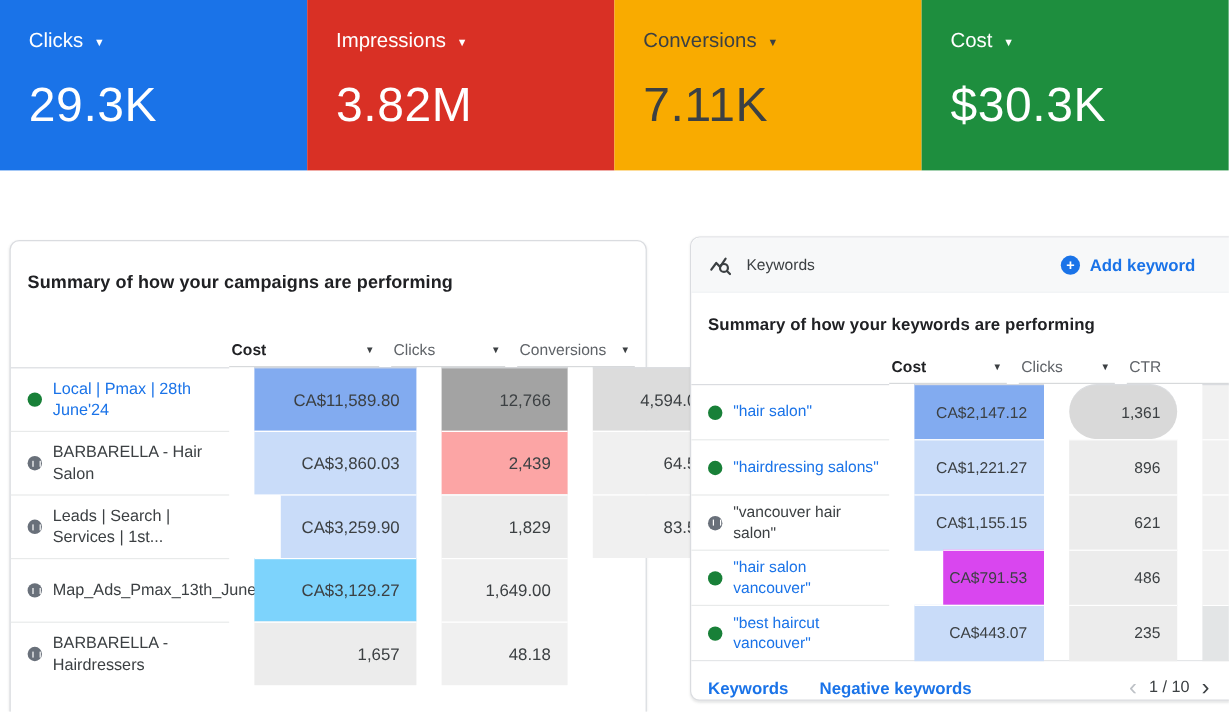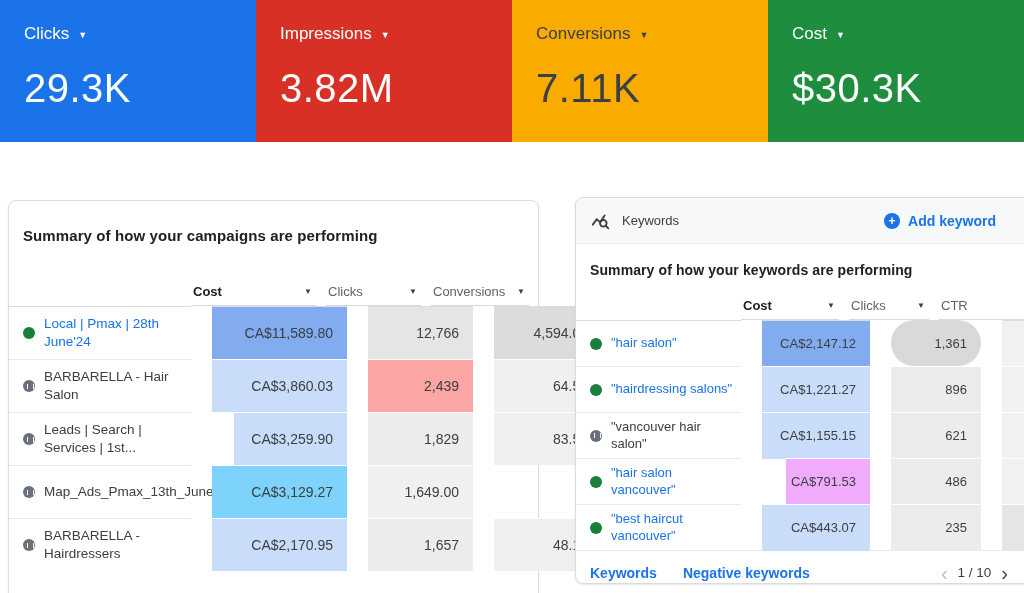--- a/index.html
+++ b/index.html
@@ -138,21 +138,21 @@
         <span class="hline"></span>
       </div>
     </div>
 
     <div class="trow ctable-row first">
       <div class="cell name-cell">
         <span class="status-icon enabled"></span>
         <span class="link">Local | Pmax | 28th June'24</span>
       </div>
       <div class="cell num" style="background: rgb(130, 171, 240);">CA$11,589.80</div>
-      <div class="cell num" style="background: #e5e5e5; padding-left: 24px;">12,766</div>
+      <div class="cell num" style="background: #a3a3a3; padding-left: 24px;">12,766</div>
       <div class="cell num" style="background: rgb(220, 220, 220);">4,594.00</div>
     </div>
 
     <div class="trow ctable-row">
       <div class="cell name-cell">
         <span class="status-icon paused"></span>
         <span class="plain-name">BARBARELLA - Hair Salon</span>
       </div>
       <div class="cell num" style="background: rgb(201, 220, 249);">CA$3,860.03</div>
       <div class="cell num" style="background: #fca5a5;">2,439</div>
@@ -176,21 +176,20 @@
       </div>
       <div class="cell num" style="background: #7dd3fc;">CA$3,129.27</div>
       <div class="cell num" style="background: rgb(240, 240, 240);">1,649.00</div>
     </div>
 
     <div class="trow ctable-row">
       <div class="cell name-cell">
         <span class="status-icon paused"></span>
         <span class="plain-name">BARBARELLA - Hairdressers</span>
       </div>
-      <div class="cell num" style="background: rgb(201, 220, 249);">CA$2,170.95</div>
       <div class="cell num" style="background: rgb(236, 236, 236);">1,657</div>
       <div class="cell num" style="background: rgb(240, 240, 240);">48.18</div>
     </div>
   </div>
 
   <div class="panel panel-right">
     <div class="kw-header">
       <svg class="insights-icon" viewBox="0 0 24 24" fill="none" stroke="#3c4043" stroke-width="2" stroke-linecap="round" stroke-linejoin="round">
         <path d="M3 16l4.5-6 3.5 3.5L16 6"></path>
         <circle cx="14.5" cy="14.5" r="3.6"></circle>
@@ -254,21 +253,21 @@
       <div class="cell num" style="background: rgb(201, 220, 249);">CA$1,155.15</div>
       <div class="cell num" style="background: rgb(236, 236, 236);">621</div>
       <div class="cell num" style="background: rgb(241, 241, 241);">5.29%</div>
     </div>
 
     <div class="trow ktable-row">
       <div class="cell name-cell">
         <span class="status-icon enabled"></span>
         <span class="link">"hair salon vancouver"</span>
       </div>
-      <div class="cell num" style="background: #f0abfc; margin-left: 24px;">CA$791.53</div>
+      <div class="cell num" style="background: #d946ef; margin-left: 24px;">CA$791.53</div>
       <div class="cell num" style="background: rgb(236, 236, 236);">486</div>
       <div class="cell num" style="background: rgb(241, 241, 241);">4.79%</div>
     </div>
 
     <div class="trow ktable-row">
       <div class="cell name-cell">
         <span class="status-icon enabled"></span>
         <span class="link">"best haircut vancouver"</span>
       </div>
       <div class="cell num" style="background: rgb(201, 220, 249); text-align: right;">CA$443.07</div>

